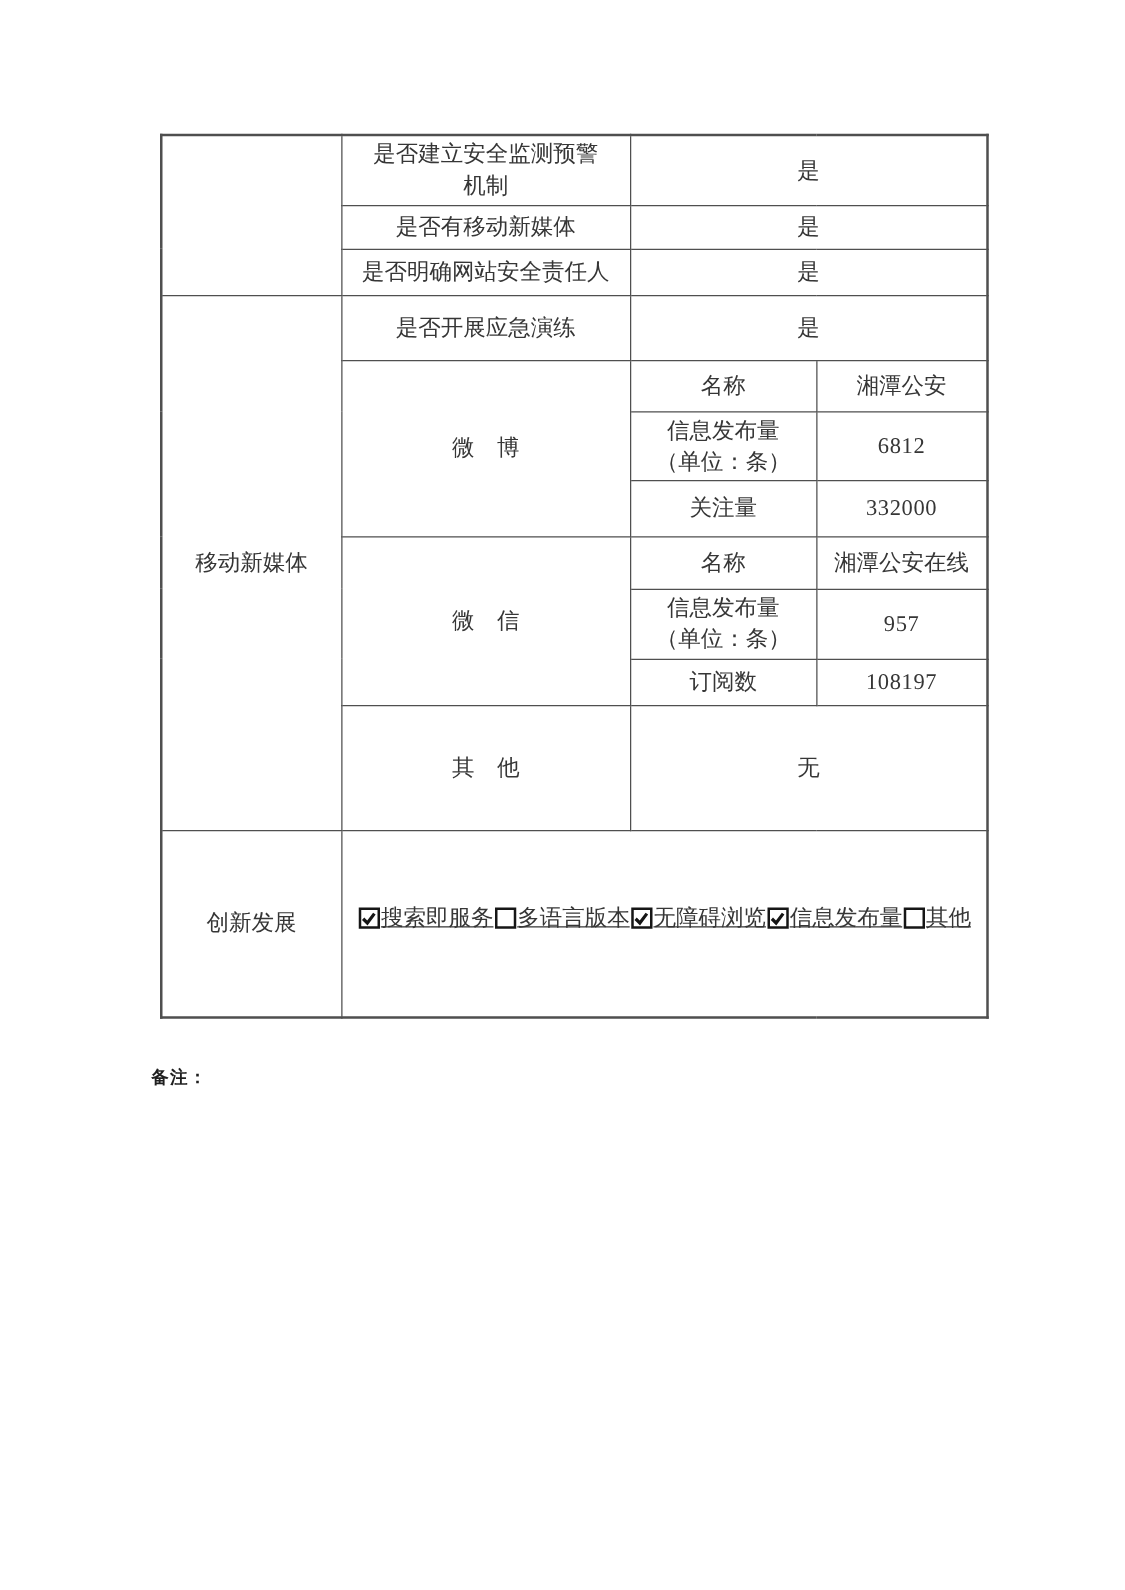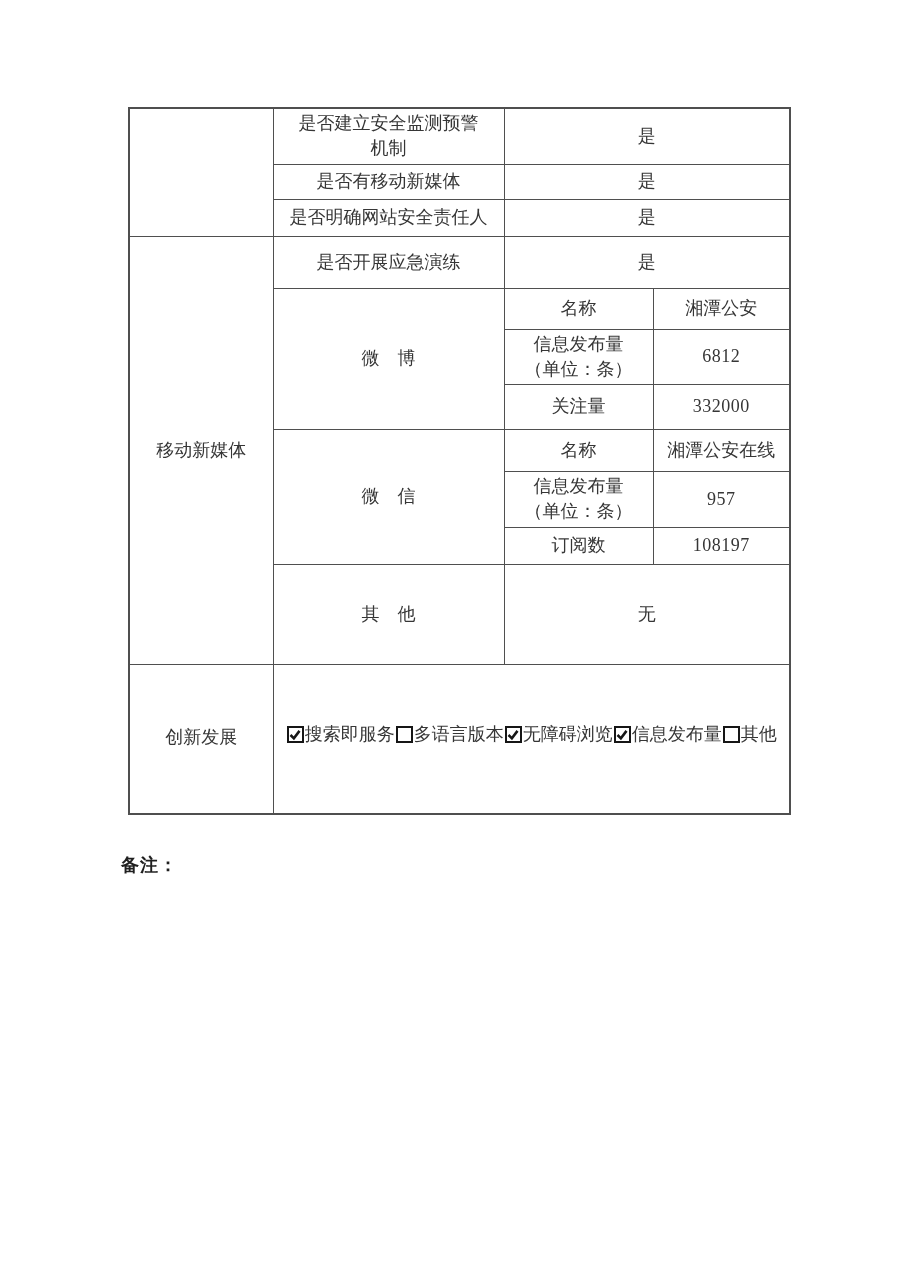--- a/index.html
+++ b/index.html
@@ -32,22 +32,22 @@
   td {
     text-align: center;
     vertical-align: middle;
     font-size: 18px;
     line-height: 1.38;
     padding: 2px 4px;
     color: #363636;
   }
   .prewrap { white-space: pre-line; }
   .num { letter-spacing: 0.5px; }
-  .innovation-label-cell { padding-top: 2px; font-family: Liberation Mono, monospace; }
-  .innovation-cell { padding-bottom: 10px; }
+  .innovation-label-cell { padding-top: 2px; }
+  .innovation-cell { padding-bottom: 10px; text-decoration: underline; }
   .cb-line {
     display: flex;
     justify-content: center;
     align-items: center;
     flex-wrap: nowrap;
   }
   .cb-item { display: flex; align-items: center; white-space: nowrap; }
   .checkbox {
     display: inline-flex;
     align-items: center;
@@ -57,21 +57,21 @@
     background: #fff;
     margin: 0 1px 0 1px;
     flex: 0 0 auto;
   }
   .checkbox svg { display: block; width: 12px; height: 12px; }
   .notes-label {
     position: absolute;
     left: 121px; top: 853px;
     font-family: "Liberation Sans", "DejaVu Sans", sans-serif;
     font-weight: bold;
-    font-size: 18px;
+    font-size: 14px;
     color: #1f1f1f;
     letter-spacing: 1px;
   }
   .page-number {
     position: absolute;
     left: 0; top: 1178px;
     width: 900px;
     text-align: center;
     font-size: 19px;
     color: #363636;

